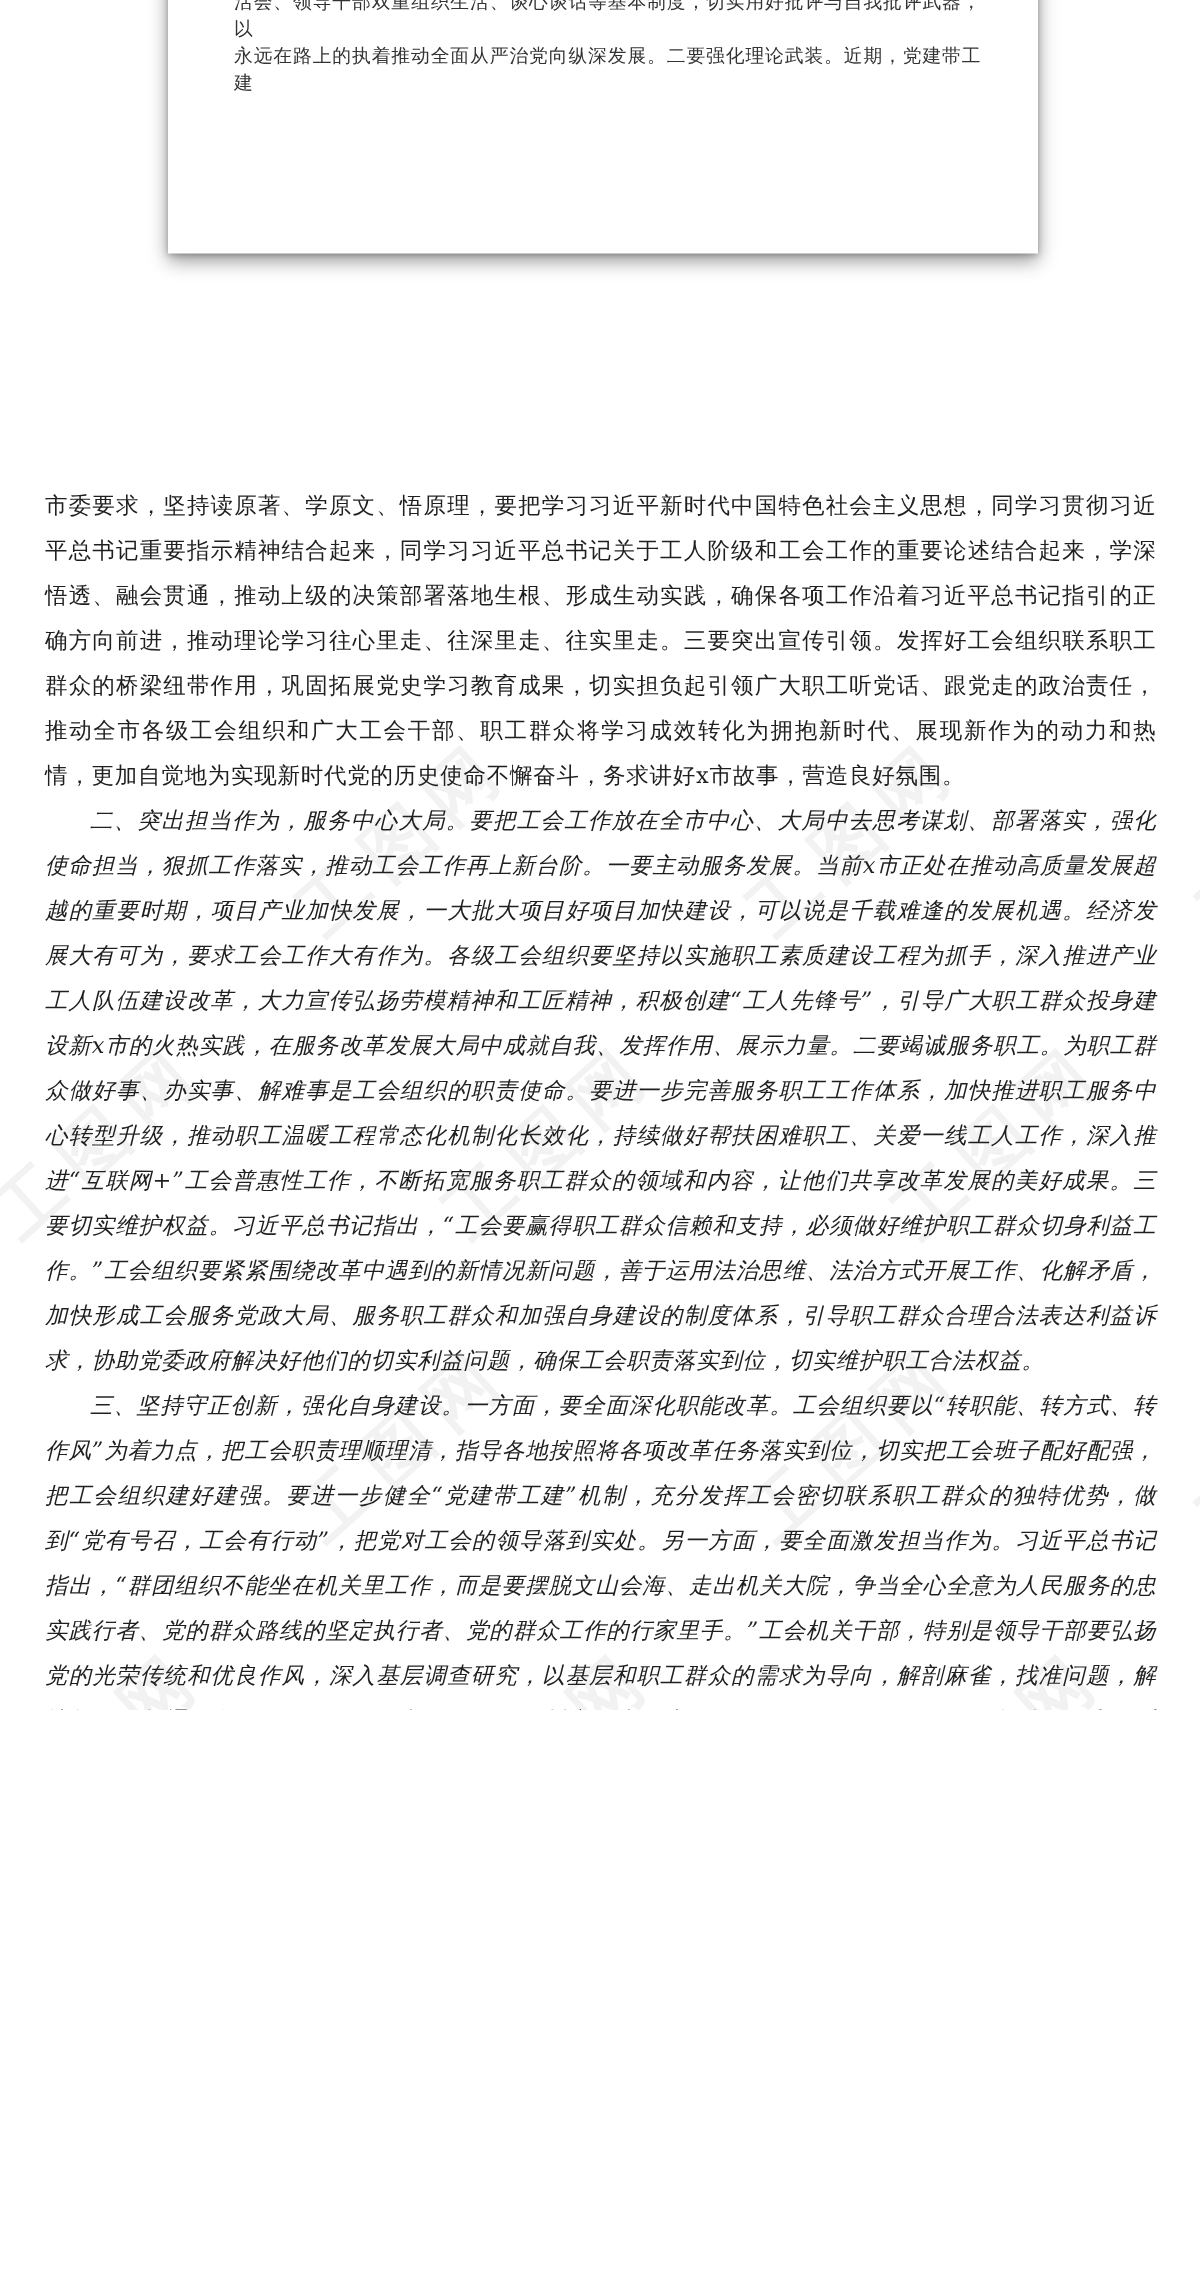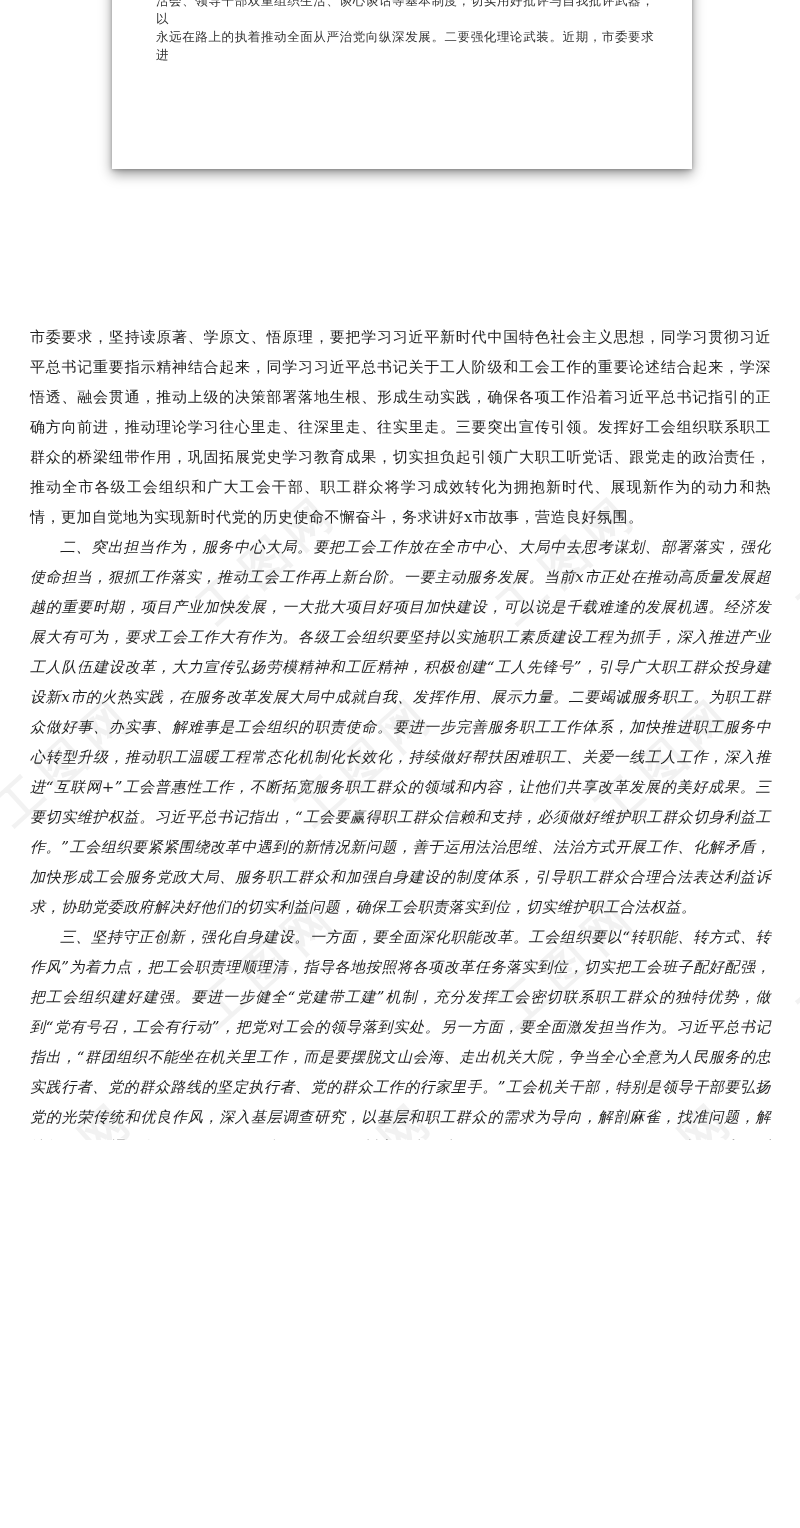--- a/index.html
+++ b/index.html
@@ -85,21 +85,21 @@
   }
   .footer .sep { display: inline-block; width: 64px; }
 </style>
 </head>
 <body>
 
 <div class="canvas">
 
   <div class="preview-card">
     <p>活会、领导干部双重组织生活、谈心谈话等基本制度，切实用好批评与自我批评武器，以</p>
-    <p>永远在路上的执着推动全面从严治党向纵深发展。二要强化理论武装。近期，市委要求进</p>
+    <p>永远在路上的执着推动全面从严治党向纵深发展。二要强化理论武装。近期，党建带工建</p>
   </div>
 
   <div class="watermark-layer">
       <div class="wm-tile" style="color: rgba(0, 0, 0, 0.05); left: 185px; top: 528px;">工图网</div>
       <div class="wm-tile" style="color: rgba(0, 0, 0, 0.05); left: 485px; top: 528px;">工图网</div>
       <div class="wm-tile" style="color: rgba(0, 0, 0, 0.05); left: 785px; top: 528px;">工图网</div>
       <div class="wm-tile" style="color: rgba(0, 0, 0, 0.05); left: -18px; top: 730px;">工图网</div>
       <div class="wm-tile" style="color: rgba(0, 0, 0, 0.05); left: 282px; top: 730px;">工图网</div>
       <div class="wm-tile" style="color: rgba(0, 0, 0, 0.05); left: 582px; top: 730px;">工图网</div>
       <div class="wm-tile" style="color: rgba(0, 0, 0, 0.05); left: 185px; top: 932px;">工图网</div>

